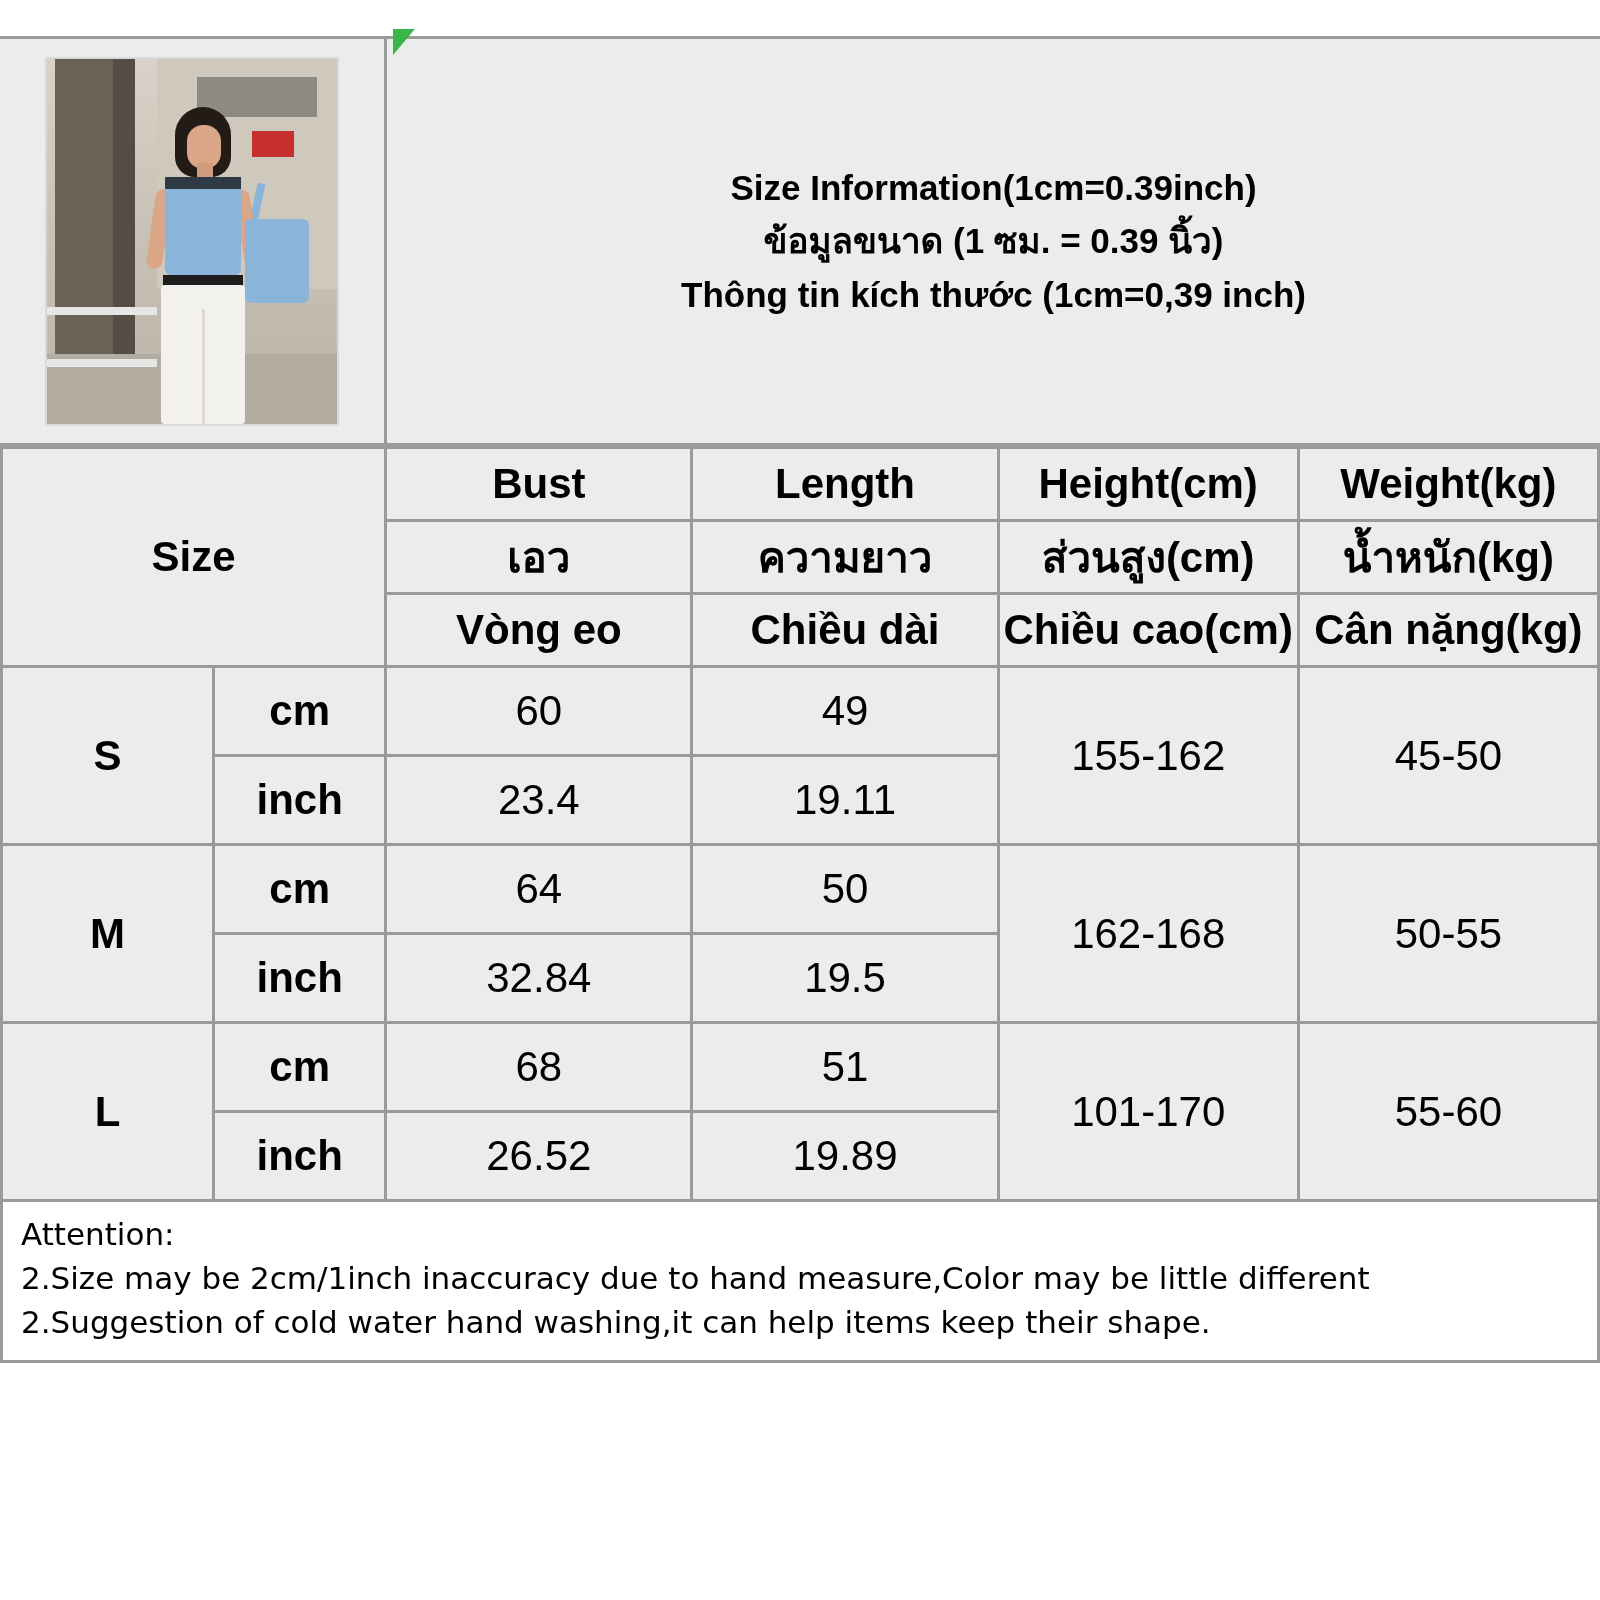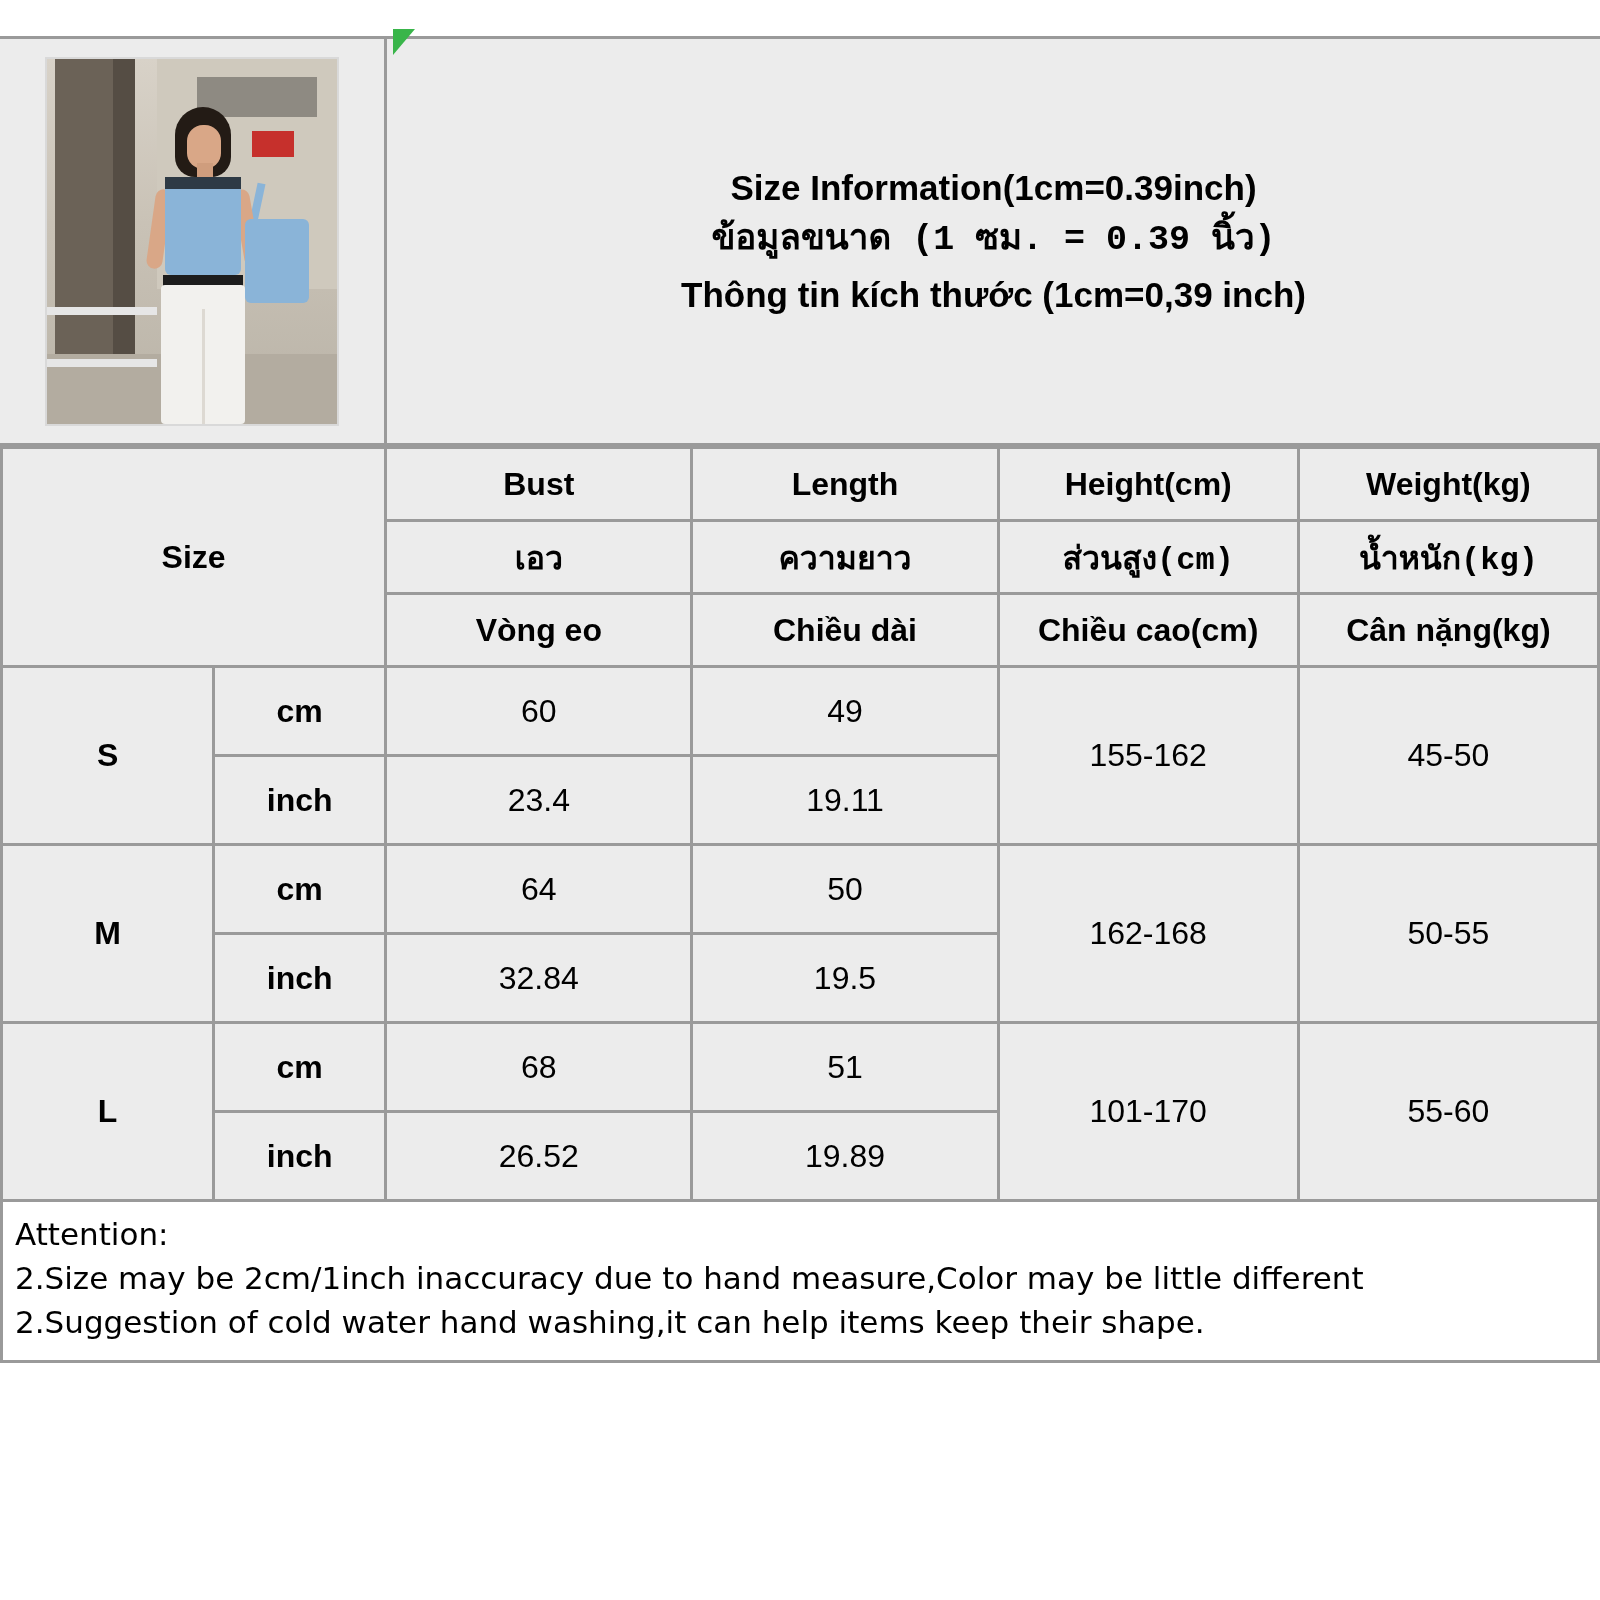--- a/index.html
+++ b/index.html
@@ -110,21 +110,21 @@
   table.size-table {
     border-collapse: collapse;
     width: 1600px;
     table-layout: fixed;
   }
   table.size-table td {
     border: 3px solid #9a9a9a;
     text-align: center;
     vertical-align: middle;
     background: #ececec;
-    font-size: 32px;
+    font-size: 42px;
     color: #000;
     padding: 0;
   }
   .col-size { width: 212px; }
   .col-unit { width: 172px; }
   .col-bust { width: 306px; }
   .col-length { width: 306px; }
   .col-height { width: 300px; }
   .col-weight { width: 300px; }
 
@@ -145,26 +145,26 @@
     font-weight: bold;
     font-size: 32px;
     height: 86px;
   }
   td.val {
     font-size: 32px;
   }
   td.span-val {
     font-size: 32px;
   }
-  .thai { font-family: Liberation Mono, monospace; }
+  .thai { font-family: Liberation Sans, sans-serif; }
 
   
   .attention {
     border-top: 0;
-    padding: 10px 14px 16px 12px;
+    padding: 10px 14px 16px 18px;
     background: #ffffff;
     font-family: "DejaVu Sans", sans-serif;
     font-size: 31px;
     line-height: 1.42;
     color: #000;
     border-left: 3px solid #9a9a9a;
     border-right: 3px solid #9a9a9a;
     box-sizing: border-box;
     width: 1600px;
   }

